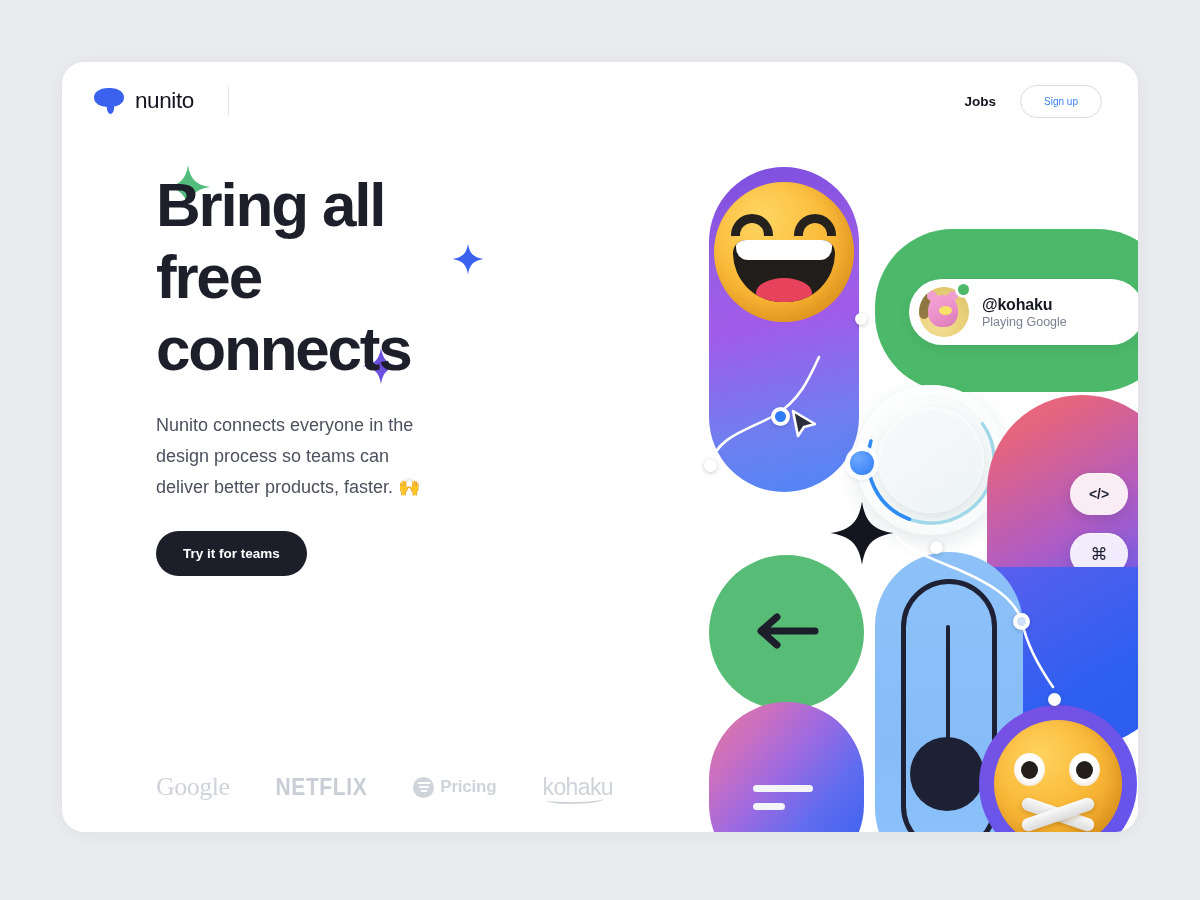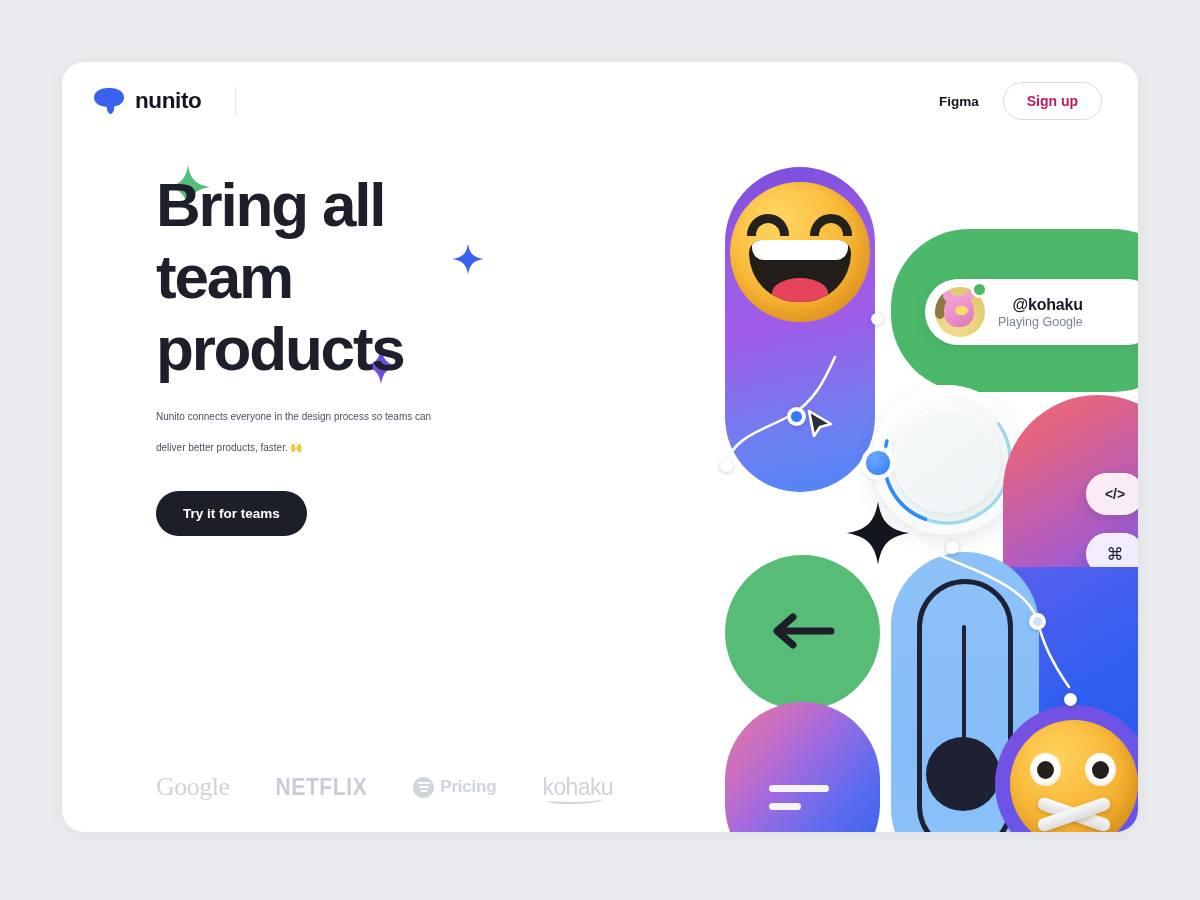--- a/index.html
+++ b/index.html
@@ -38,21 +38,21 @@
     width: 30px; height: 19px; background: #3b62ef;
     border-radius: 50% / 58%;
   }
   .brand-mark .tail {
     position: absolute; left: 12px; top: 13px;
     width: 9px; height: 13px; background: #3b62ef;
     border-radius: 0 0 60% 60%;
     transform: scaleX(0.82);
   }
   .brand-name {
-    font-size: 22.5px; font-weight: 700; color: #141420;
+    font-size: 22.5px; font-weight: 400; color: #141420;
     letter-spacing: -0.4px;
   }
   .nav-sep {
     width: 1px; height: 28px; background: #e2e4e8;
     margin: 0 26px 0 34px;
   }
   .nav-links { display: flex; align-items: center; gap: 28px; }
   .nav-link {
     display: flex; align-items: center; gap: 7px;
     font-size: 13.5px; font-weight: 600; color: #474d5c;
@@ -70,37 +70,37 @@
   }
   .nav-right {
     margin-left: auto; display: flex; align-items: center; gap: 24px;
   }
   .login-link {
     font-size: 13.5px; font-weight: 600; color: #141420; cursor: pointer;
   }
   .signup-btn {
     padding: 10px 23px; border: 1.4px solid #d9dce1;
     border-radius: 100px; background: #fff;
-    font-size: 14px; font-weight: 700; color: #be185d;
+    font-size: 10px; font-weight: 400; color: #3b82f6;
     cursor: pointer;
   }
 
   
   .hero-left {
     position: absolute; left: 94px; top: 107px;
     width: 430px;
   }
   .headline {
     font-size: 62px; line-height: 72px; font-weight: 700;
     color: #1d1f2b; letter-spacing: -2.2px;
     position: relative; z-index: 2;
   }
   .sub {
-    margin-top: 16px;
-    font-size: 10px; line-height: 31px; font-weight: 500;
+    margin-top: 25px;
+    font-size: 18px; line-height: 31px; font-weight: 500;
     color: #4b515e; max-width: 280px;
   }
   .cta {
     margin-top: 28px;
     display: inline-block;
     padding: 15px 27px;
     background: #1c1e2a; color: #fff;
     font-size: 13.5px; font-weight: 700;
     border: none; border-radius: 100px; cursor: pointer;
   }
@@ -140,22 +140,22 @@
   .logo-amazon .am-txt {
     font-size: 23px; font-weight: 400; color: #cfd3da; letter-spacing: -0.6px;
   }
   .logo-amazon .am-arc {
     position: absolute; left: 4px; bottom: -3px; width: 58px; height: 9px;
     border-bottom: 2.4px solid #cfd3da; border-radius: 0 0 60% 40%;
   }
 
   
   .illus {
-    position: absolute; left: 601px; top: 105px;
-    width: 470px; height: 650px; text-align: right;
+    position: absolute; left: 585px; top: 105px;
+    width: 470px; height: 650px;
   }
   .sh { position: absolute; }
 
   
   .blob-purple {
     left: 62px; top: 0; width: 150px; height: 325px;
     border-radius: 75px 75px 75px 75px;
     background: linear-gradient(168deg,#7b4ede 0%,#9a5de6 30%,#a05ce8 48%,#6f7ff0 78%,#4f86f7 100%);
   }
   
@@ -380,21 +380,21 @@
           <span class="bub"></span>
             <span class="tail"></span>
         </span>
         <span class="brand-name">nunito</span>
       </div>
 
       <div class="nav-sep"></div>
 
 
       <div class="nav-right">
-        <span class="login-link">Figma</span>
+        <span class="login-link">Jobs</span>
         <button class="signup-btn">Sign up</button>
       </div>
     </div>
 
     <div class="hero-left">
 
       <span class="sparkle" style="left:8px; top:-6px;">
         <svg width="48" height="48" viewBox="0 0 48 48">
             <path d="M24 2 C26 16 32 22 46 24 C32 26 26 32 24 46 C22 32 16 26 2 24 C16 22 22 16 24 2 Z" fill="#52bd7c"></path>
           </svg>
@@ -405,22 +405,22 @@
           </svg>
       </span>
       <span class="sparkle" style="left:205px; top:177px;">
         <svg width="40" height="40" viewBox="0 0 48 48">
             <path d="M24 2 C26 16 32 22 46 24 C32 26 26 32 24 46 C22 32 16 26 2 24 C16 22 22 16 24 2 Z" fill="#6d4fe0"></path>
           </svg>
       </span>
 
       <h1 class="headline">
         <span>Bring all</span><br>
-        <span>team</span><br>
-        <span>products</span>
+        <span>free</span><br>
+        <span>connects</span>
       </h1>
 
       <p class="sub">Nunito connects everyone in the design process so teams can deliver better products, faster. 🙌</p>
 
       <button class="cta">Try it for teams</button>
     </div>
 
     <div class="logos">
       <div class="logo-item">
         <span class="logo-google">Google</span>

